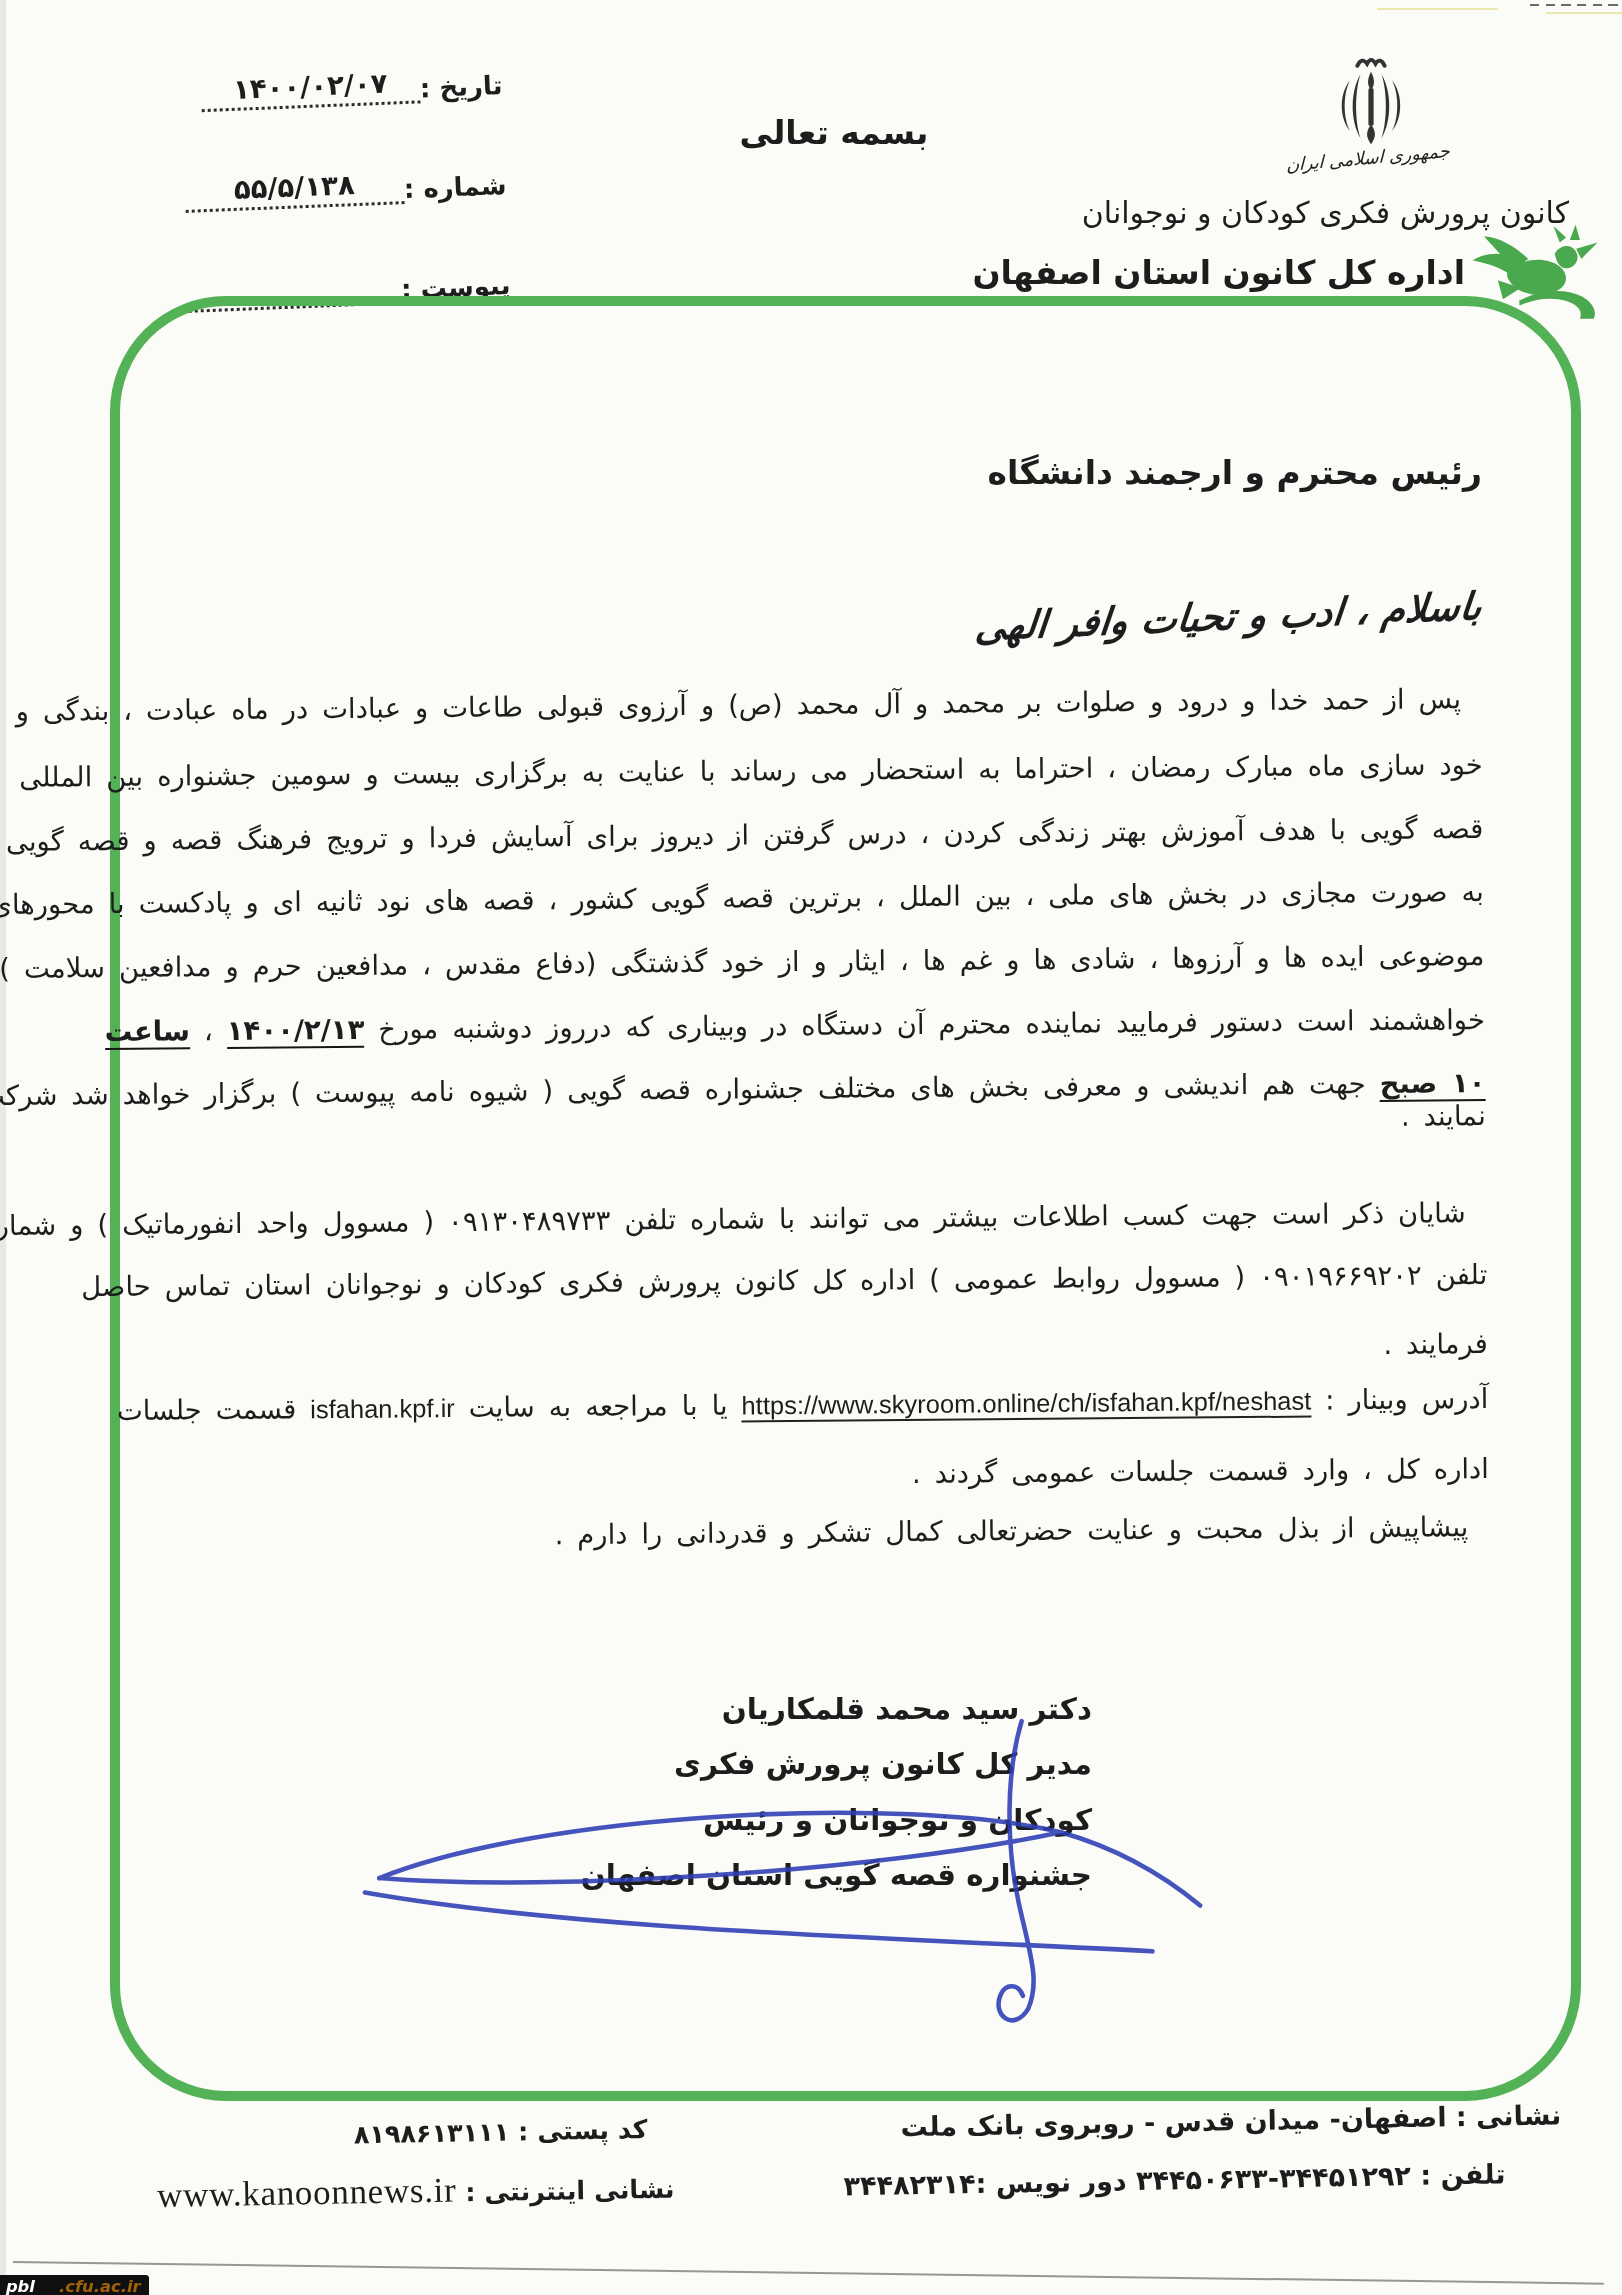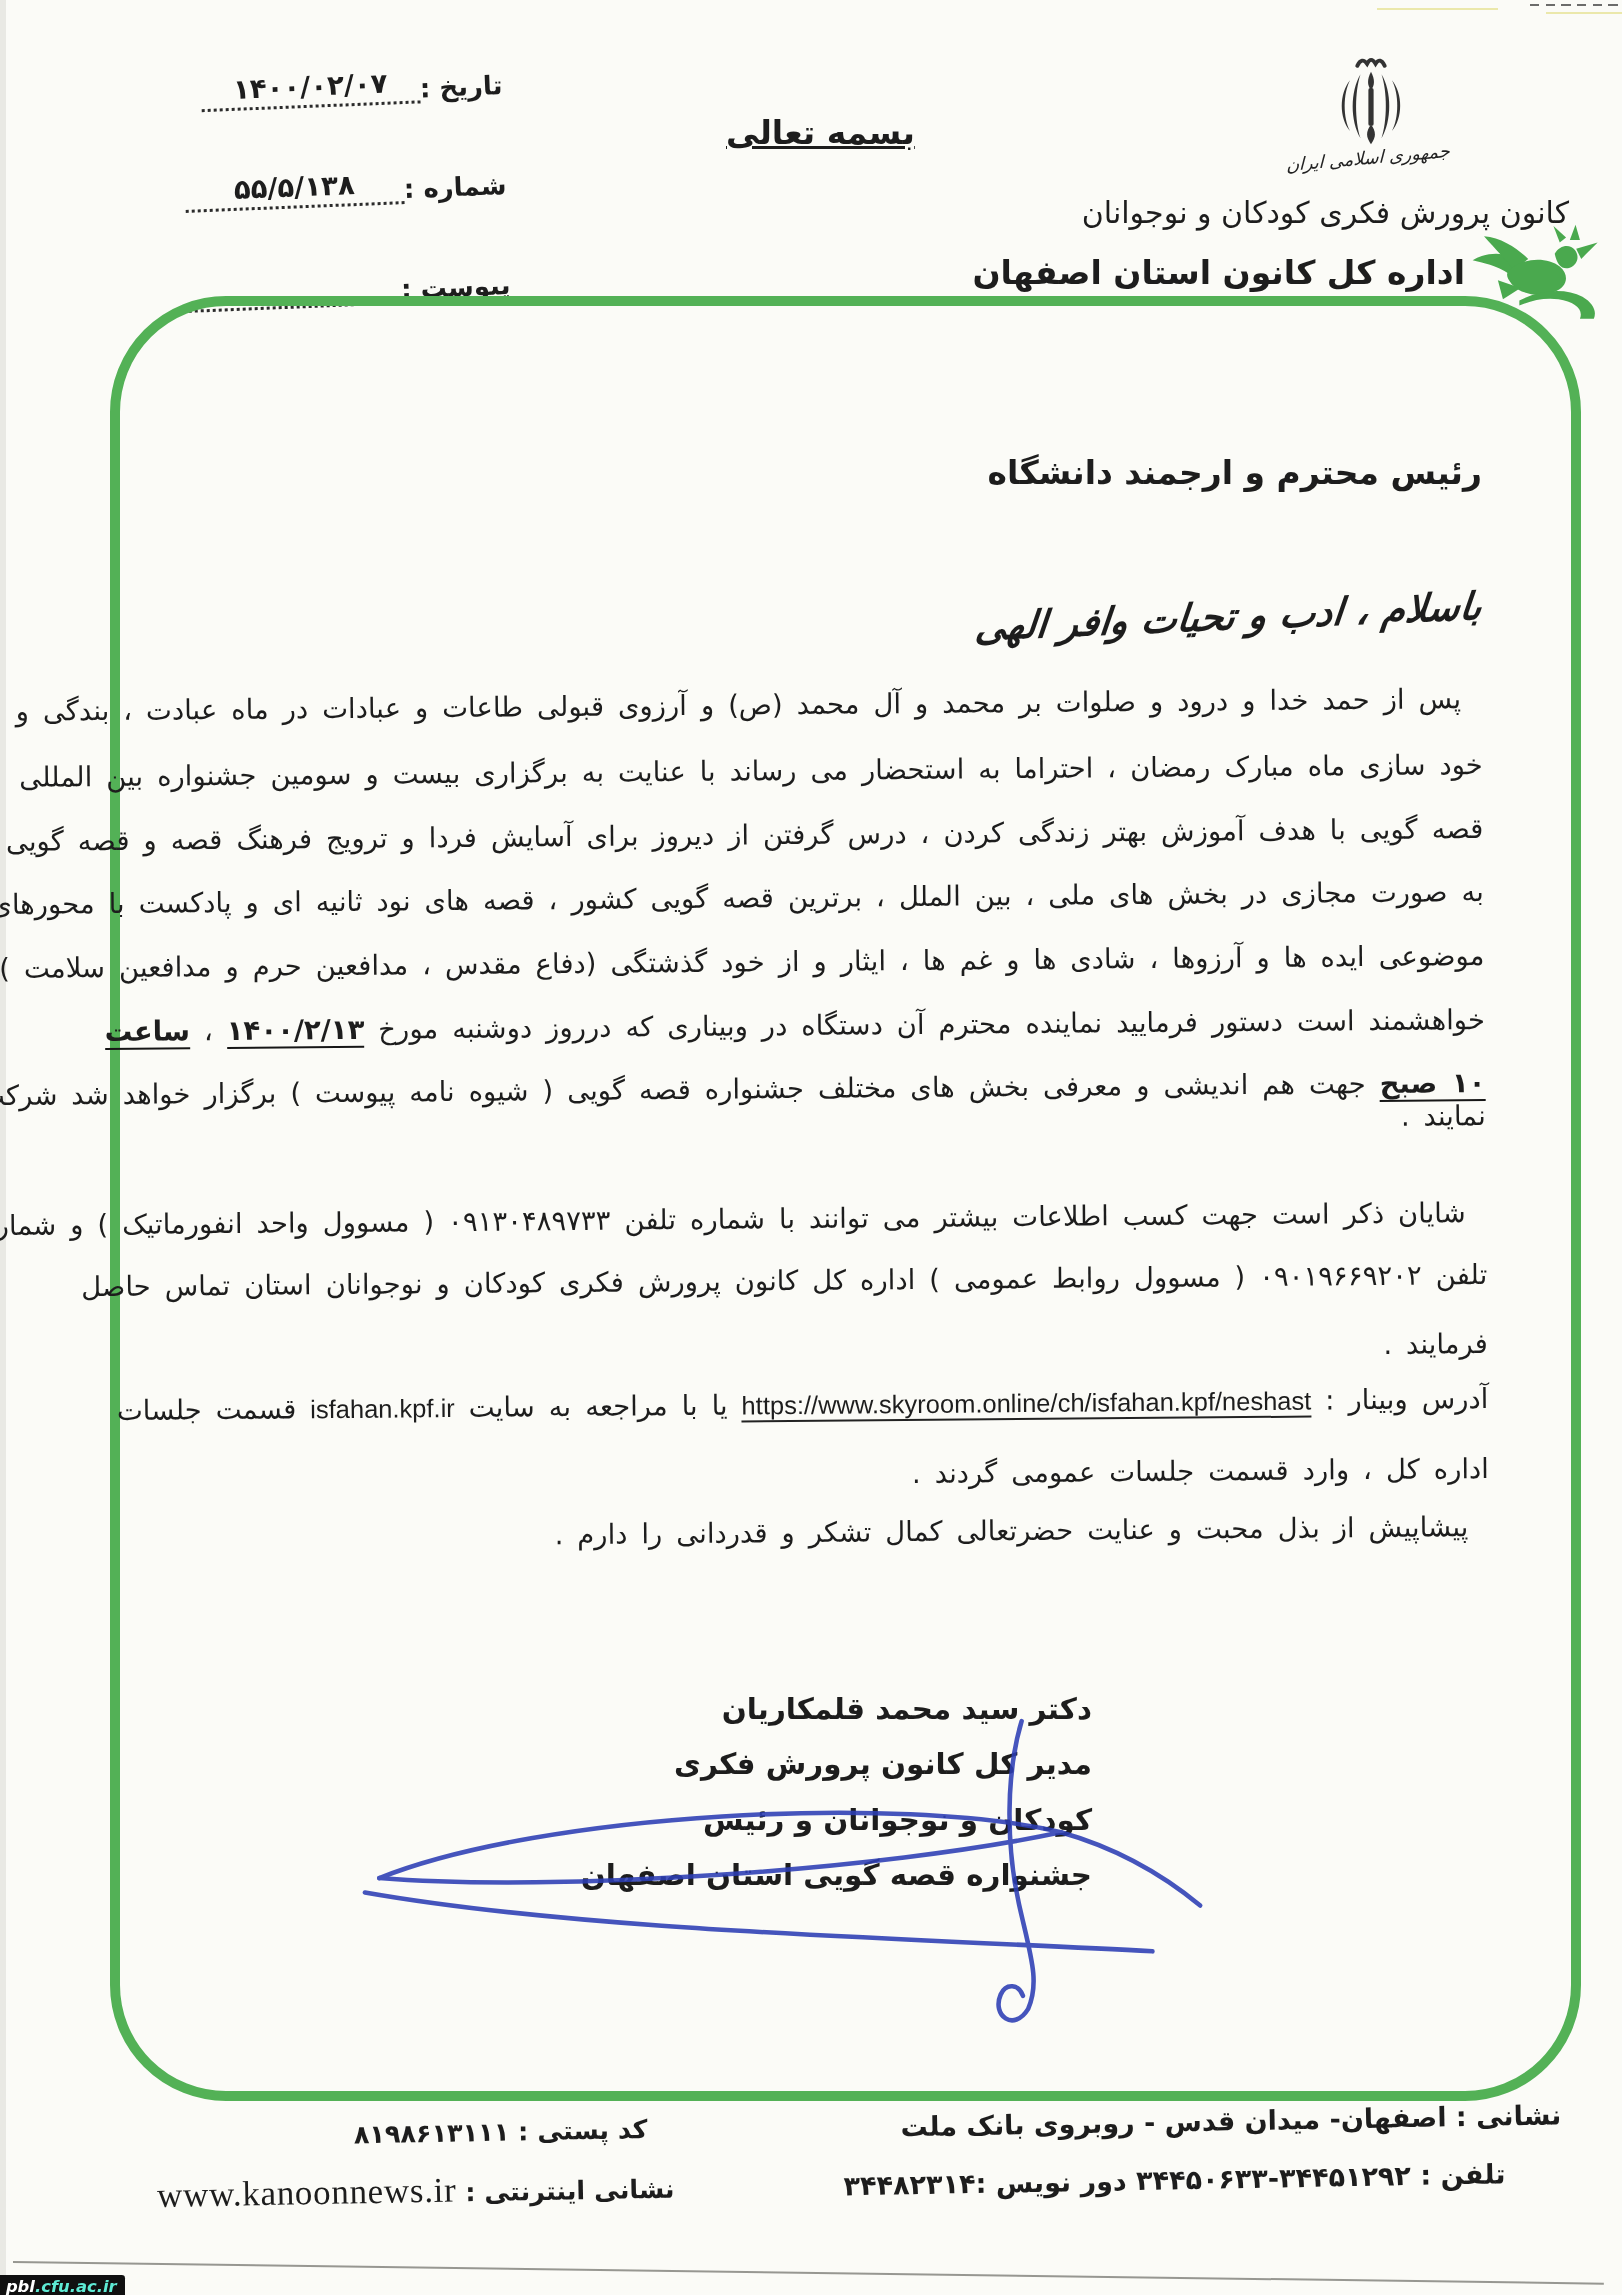--- a/index.html
+++ b/index.html
@@ -10,21 +10,21 @@
   }
   .abs{position:absolute;}
   .rtl{direction:rtl;unicode-bidi:embed;}
   
   #meta-block{left:98px;top:62px;width:406px;height:275px;transform:rotate(-2.3deg);transform-origin:top right;}
   .meta-row{position:absolute;right:0;display:flex;direction:rtl;align-items:flex-end;}
   .meta-label{font-size:26px;font-weight:bold;white-space:nowrap;padding-right:2.6px;}
   .meta-value{width:219px;text-align:center;font-size:27.5px;font-weight:bold;
     border-bottom:3.9px dotted #2b2b2b;padding-bottom:2.6px;min-height:31px;}
   
-  #bismillah{left:726px;top:113px;width:216px;text-align:left;font-size:33px;font-weight:bold;text-decoration:underline;}
+  #bismillah{left:726px;top:113px;width:216px;text-align:center;font-size:33px;font-weight:bold;}
   #republic-cal{left:1273px;top:148px;width:190px;text-align:center;font-size:17.7px;font-style:italic;
     transform:rotate(-5deg) skewX(-6deg);color:#222;}
   #org-title{right:54px;top:195px;font-size:30px;white-space:nowrap;}
   #office-title{right:158px;top:253px;font-size:33px;font-weight:bold;white-space:nowrap;}
   #emblem{left:1327px;top:54px;}
   #bird-logo{left:1464px;top:221px;}
   
   #green-frame{left:110px;top:296px;width:1471px;height:1805px;box-sizing:border-box;
     border:10.5px solid #53b156;border-radius:116px;}
   
@@ -54,21 +54,21 @@
   .yline{height:2.6px;background:#e9e5a2;opacity:.9;}
   #ytick1{left:1377px;top:7.9px;width:121px;}
   #ytick2{left:1546px;top:11.8px;width:77px;}
   #dashline{left:1530px;top:3.9px;width:93px;height:2.6px;opacity:.75;
     background:repeating-linear-gradient(90deg,#3c3c3c 0 9.2px,transparent 9.2px 15.7px);}
   #edge-shade{left:0;top:0;width:5.9px;height:2295px;background:#dededa;opacity:.65;}
   
   #watermark{left:0;top:2275px;background:#101010;padding:2px 7.9px 3.3px 5.9px;border-radius:0 3.3px 3.3px 0;
     font-style:italic;font-weight:bold;font-size:16.4px;direction:ltr;}
   #watermark .p{color:#ffffff;}
-  #watermark .s{color:#5eead4;}
+  #watermark .s{color:#a16207;padding-left:24px;}
 </style>
 </head>
 <body>
 
 <div class="abs" id="edge-shade"></div>
 <div class="abs yline" id="ytick1"></div>
 <div class="abs yline" id="ytick2"></div>
 <div class="abs" id="dashline"></div>
 
 <div class="abs" id="meta-block">

